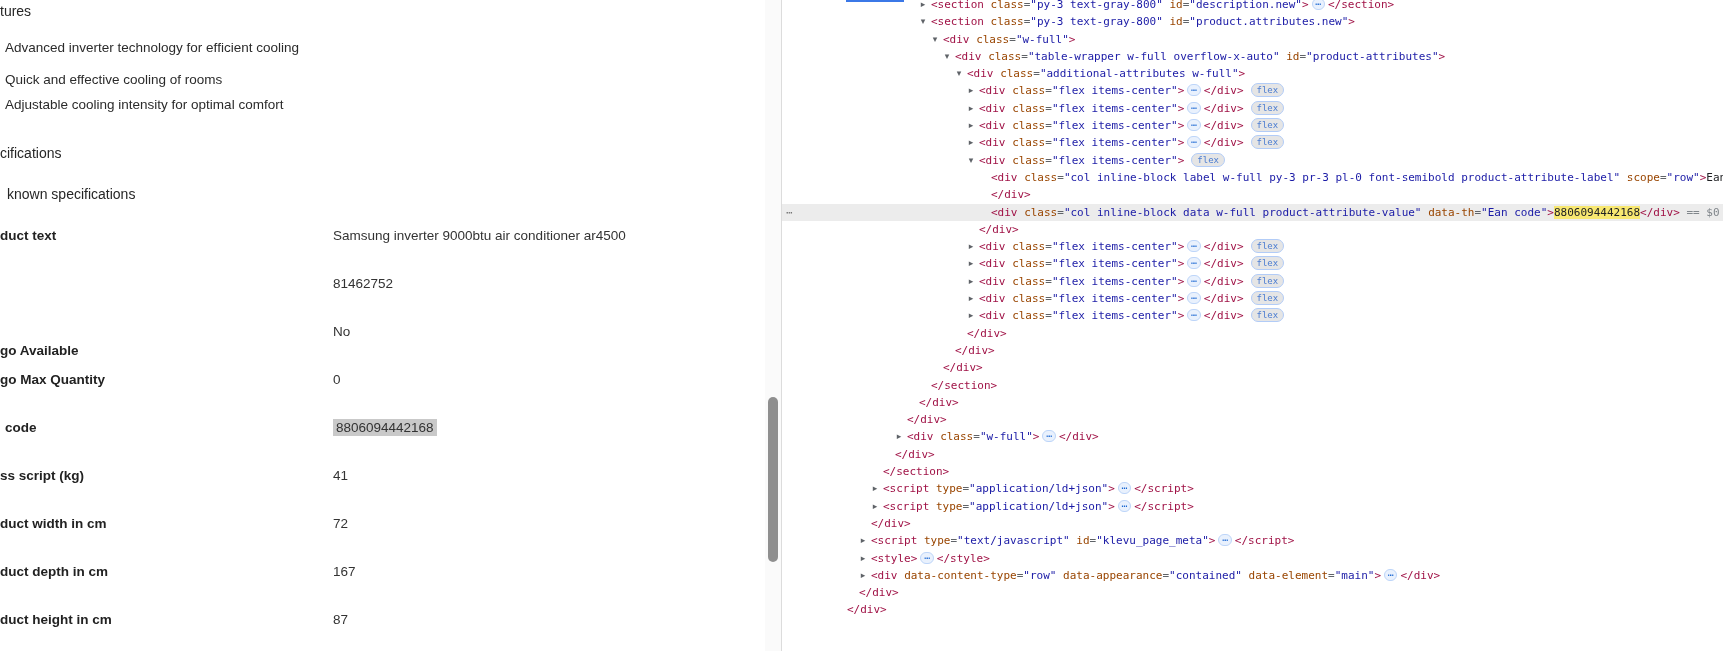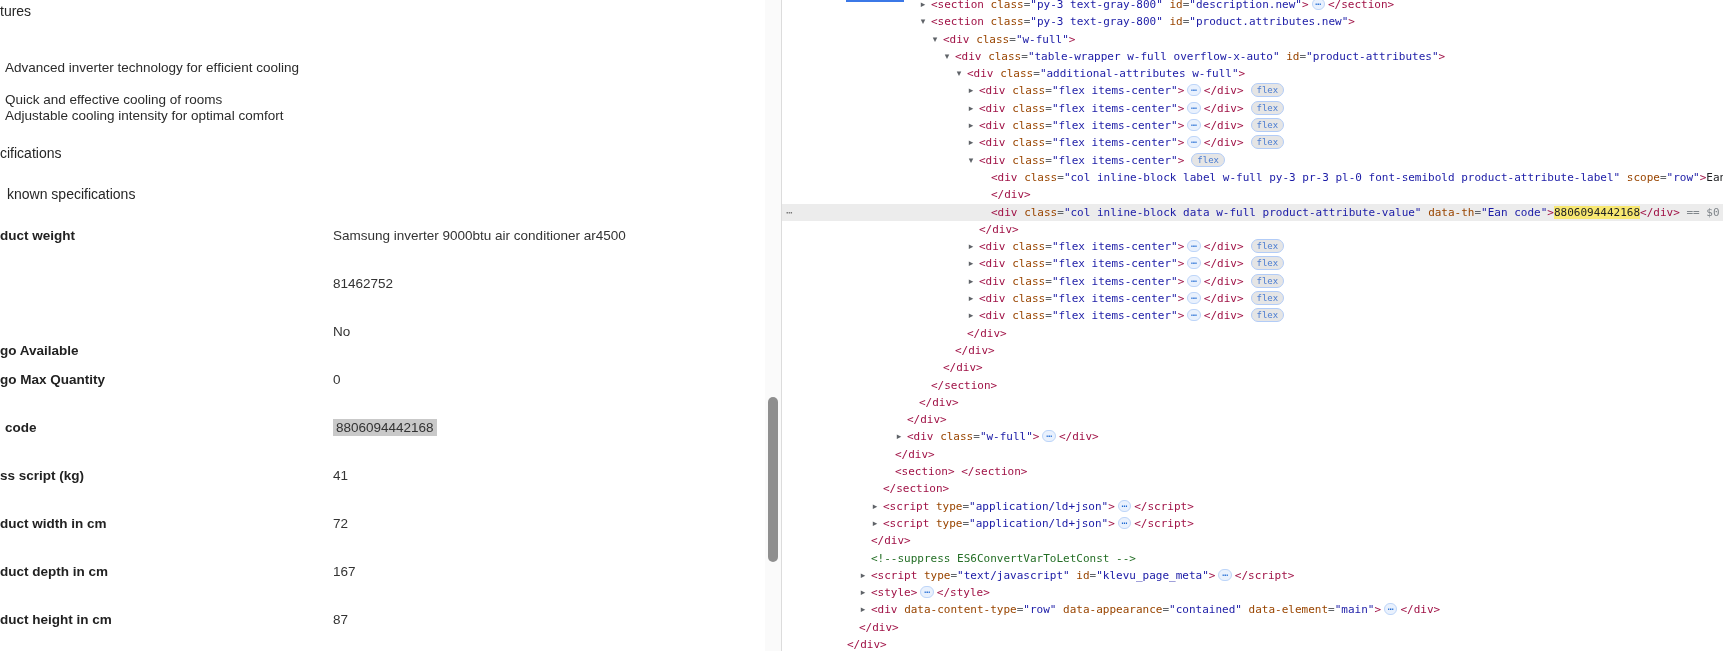--- a/index.html
+++ b/index.html
@@ -3,21 +3,21 @@
 <meta charset="utf-8">
 <style>
   html,body{margin:0;padding:0;background:#fff;}
   body{width:1723px;height:651px;overflow:hidden;position:relative;
        font-family:"Liberation Sans",sans-serif;}
 
   
   .page-left{position:absolute;left:0;top:0;width:765px;height:651px;background:#fff;}
   .pp-text{position:absolute;color:#2b2b2b;font-size:13.5px;white-space:nowrap;}
   .pp-head{font-size:14px;color:#262626;}
-  .feat{left:5px;margin-top:20px;}
+  .feat{left:5px;}
   .spec-label{left:0;font-weight:700;color:#222;}
   .spec-value{left:333px;color:#333;}
   .find-hl{background:#c9c9c9;padding:1px 3px;}
 
   
   .page-scrollbar{position:absolute;left:765px;top:0;width:16px;height:651px;background:#fafafa;}
   .page-scrollbar .thumb{position:absolute;left:3px;width:10px;top:397px;height:165px;
       background:#8f8f8f;border-radius:5px;}
 
   
@@ -47,26 +47,26 @@
       vertical-align:1px;cursor:pointer;}
 </style>
 </head>
 <body>
 
 <div class="page-left">
   <div class="pp-text pp-head" style="top:3px;left:0;">tures</div>
   <div id="feature-list">
       <div class="pp-text feat" style="top: 40px;">Advanced inverter technology for efficient cooling</div>
       <div class="pp-text feat" style="top: 72px;">Quick and effective cooling of rooms</div>
-      <div class="pp-text feat" style="top: 88px;">Adjustable cooling intensity for optimal comfort</div>
+      <div class="pp-text feat" style="top: 97px;">Adjustable cooling intensity for optimal comfort</div>
     </div>
   <div class="pp-text pp-head" style="top:145px;left:0;">cifications</div>
   <div class="pp-text pp-head" style="top:186px;left:0;margin-left:7px;">known specifications</div>
   <div id="spec-table">
-      <div class="pp-text spec-label" style="top: 228px;">duct weight</div>
+      <div class="pp-text spec-label" style="top: 228px;">duct text</div>
       <div class="pp-text spec-value" style="top: 228px;"><span>Samsung inverter 9000btu air conditioner ar4500</span></div>
       <div class="pp-text spec-label" style="top: 276px;"></div>
       <div class="pp-text spec-value" style="top: 276px;"><span>81462752</span></div>
       <div class="pp-text spec-label" style="top: 343px;">go Available</div>
       <div class="pp-text spec-value" style="top: 324px;"><span>No</span></div>
       <div class="pp-text spec-label" style="top: 372px;">go Max Quantity</div>
       <div class="pp-text spec-value" style="top: 372px;"><span>0</span></div>
       <div class="pp-text spec-label" style="top: 420px; left: 5px;">code</div>
       <div class="pp-text spec-value" style="top: 420px;"><span class="find-hl">8806094442168</span></div>
       <div class="pp-text spec-label" style="top: 468px;">ss script (kg)</div>
@@ -107,25 +107,23 @@
       <div class="dt-line"><span class="dt-arrow" style="left: 183px;">▸</span><span style="padding-left: 197px; display: inline-block;"><span class="tg">&lt;div</span> <span class="an">class</span><span class="eqs">=</span><span class="av">"flex items-center"</span><span class="tg">&gt;</span><span class="dots">⋯</span><span class="tg">&lt;/div&gt;</span><span class="badge">flex</span></span></div>
       <div class="dt-line"><span class="dt-arrow" style="left: 183px;">▸</span><span style="padding-left: 197px; display: inline-block;"><span class="tg">&lt;div</span> <span class="an">class</span><span class="eqs">=</span><span class="av">"flex items-center"</span><span class="tg">&gt;</span><span class="dots">⋯</span><span class="tg">&lt;/div&gt;</span><span class="badge">flex</span></span></div>
       <div class="dt-line"><span style="padding-left: 185px; display: inline-block;"><span class="tg">&lt;/div&gt;</span></span></div>
       <div class="dt-line"><span style="padding-left: 173px; display: inline-block;"><span class="tg">&lt;/div&gt;</span></span></div>
       <div class="dt-line"><span style="padding-left: 161px; display: inline-block;"><span class="tg">&lt;/div&gt;</span></span></div>
       <div class="dt-line"><span style="padding-left: 149px; display: inline-block;"><span class="tg">&lt;/section&gt;</span></span></div>
       <div class="dt-line"><span style="padding-left: 137px; display: inline-block;"><span class="tg">&lt;/div&gt;</span></span></div>
       <div class="dt-line"><span style="padding-left: 125px; display: inline-block;"><span class="tg">&lt;/div&gt;</span></span></div>
       <div class="dt-line"><span class="dt-arrow" style="left: 111px;">▸</span><span style="padding-left: 125px; display: inline-block;"><span class="tg">&lt;div</span> <span class="an">class</span><span class="eqs">=</span><span class="av">"w-full"</span><span class="tg">&gt;</span><span class="dots">⋯</span><span class="tg">&lt;/div&gt;</span></span></div>
       <div class="dt-line"><span style="padding-left: 113px; display: inline-block;"><span class="tg">&lt;/div&gt;</span></span></div>
-      <div class="dt-line"><span style="padding-left: 113px; display: inline-block;"><span class="tg">&lt;section&gt;</span> <span class="tg">&lt;/section&gt;</span></span></div>
       <div class="dt-line"><span style="padding-left: 101px; display: inline-block;"><span class="tg">&lt;/section&gt;</span></span></div>
       <div class="dt-line"><span class="dt-arrow" style="left: 87px;">▸</span><span style="padding-left: 101px; display: inline-block;"><span class="tg">&lt;script</span> <span class="an">type</span><span class="eqs">=</span><span class="av">"application/ld+json"</span><span class="tg">&gt;</span><span class="dots">⋯</span><span class="tg">&lt;/script&gt;</span></span></div>
       <div class="dt-line"><span class="dt-arrow" style="left: 87px;">▸</span><span style="padding-left: 101px; display: inline-block;"><span class="tg">&lt;script</span> <span class="an">type</span><span class="eqs">=</span><span class="av">"application/ld+json"</span><span class="tg">&gt;</span><span class="dots">⋯</span><span class="tg">&lt;/script&gt;</span></span></div>
       <div class="dt-line"><span style="padding-left: 89px; display: inline-block;"><span class="tg">&lt;/div&gt;</span></span></div>
-      <div class="dt-line"><span style="padding-left: 89px; display: inline-block;"><span class="cm">&lt;!--suppress ES6ConvertVarToLetConst --&gt;</span></span></div>
       <div class="dt-line"><span class="dt-arrow" style="left: 75px;">▸</span><span style="padding-left: 89px; display: inline-block;"><span class="tg">&lt;script</span> <span class="an">type</span><span class="eqs">=</span><span class="av">"text/javascript"</span> <span class="an">id</span><span class="eqs">=</span><span class="av">"klevu_page_meta"</span><span class="tg">&gt;</span><span class="dots">⋯</span><span class="tg">&lt;/script&gt;</span></span></div>
       <div class="dt-line"><span class="dt-arrow" style="left: 75px;">▸</span><span style="padding-left: 89px; display: inline-block;"><span class="tg">&lt;style</span><span class="tg">&gt;</span><span class="dots">⋯</span><span class="tg">&lt;/style&gt;</span></span></div>
       <div class="dt-line"><span class="dt-arrow" style="left: 75px;">▸</span><span style="padding-left: 89px; display: inline-block;"><span class="tg">&lt;div</span> <span class="an">data-content-type</span><span class="eqs">=</span><span class="av">"row"</span> <span class="an">data-appearance</span><span class="eqs">=</span><span class="av">"contained"</span> <span class="an">data-element</span><span class="eqs">=</span><span class="av">"main"</span><span class="tg">&gt;</span><span class="dots">⋯</span><span class="tg">&lt;/div&gt;</span></span></div>
       <div class="dt-line"><span style="padding-left: 77px; display: inline-block;"><span class="tg">&lt;/div&gt;</span></span></div>
       <div class="dt-line"><span style="padding-left: 65px; display: inline-block;"><span class="tg">&lt;/div&gt;</span></span></div>
     </div>
 </div>
 
 </body></html>

